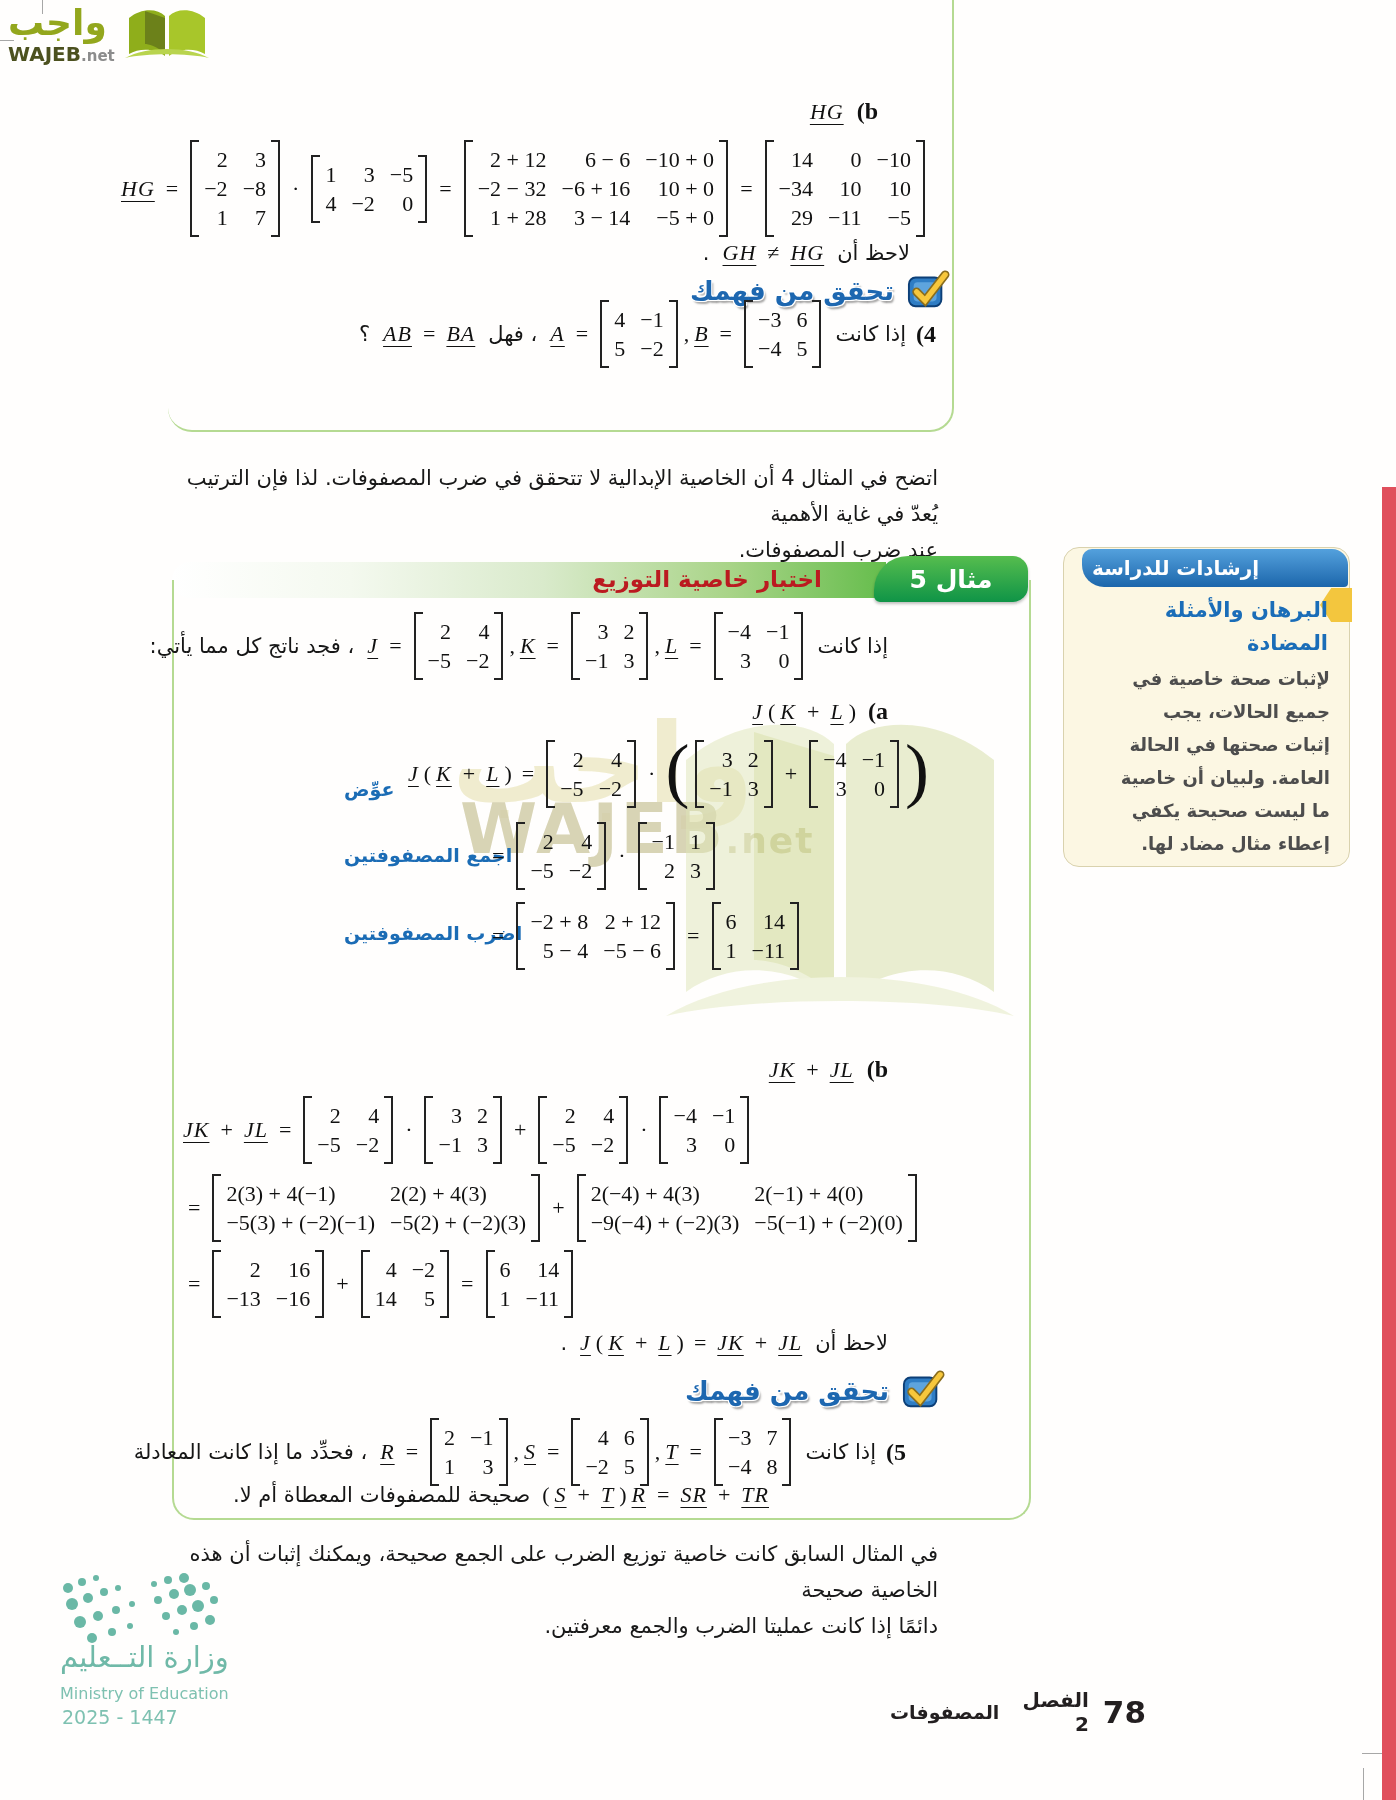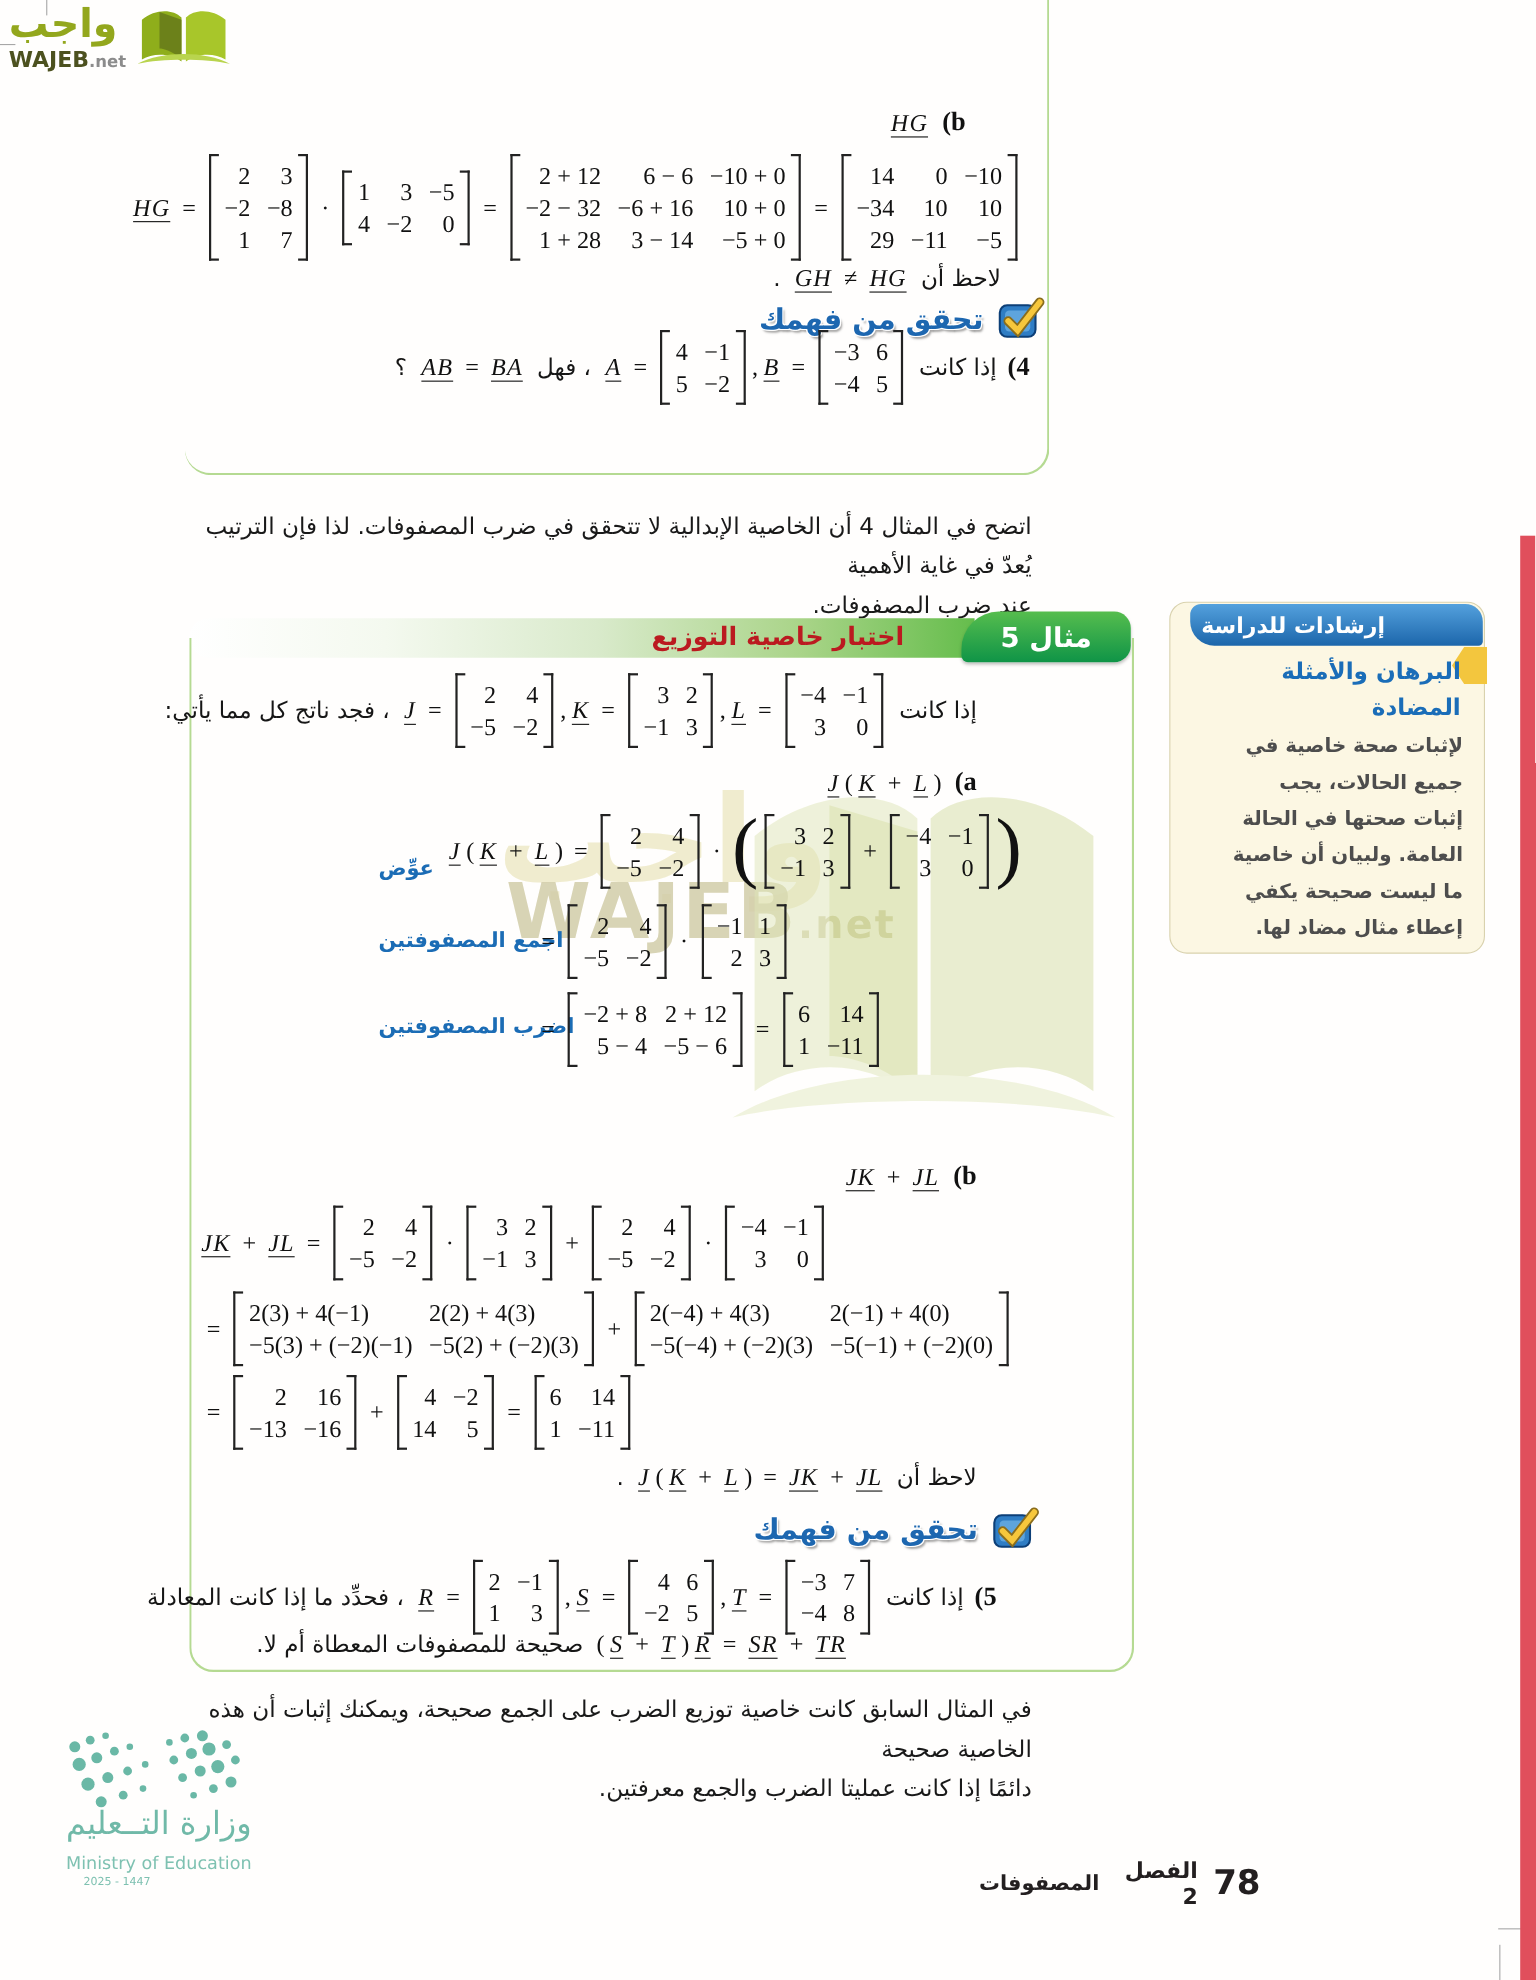--- a/index.html
+++ b/index.html
@@ -58,21 +58,21 @@
   #redstrip{left:1382px;top:487px;width:14px;height:1313px;background:#e04f5c;}
   .cmark{background:#a7a7a7;}
   
   #wajeb{left:8px;top:4px;display:flex;align-items:flex-start;gap:6px;}
   .war{font-size:36px;font-weight:bold;color:#93a71d;line-height:38px;}
   .wlat{font-size:20px;font-weight:bold;color:#4c511f;}
   .wnet2{font-size:15px;font-weight:bold;color:#8c8c8c;}
   
   #moe-ar{left:60px;top:1640px;font-size:29px;color:#70b9a8;}
   #moe-en{left:60px;top:1684px;font-size:16px;color:#7ec1b1;}
-  #moe-yr{left:76px;top:1706px;font-size:10px;color:#7ec1b1;}
+  #moe-yr{left:62px;top:1706px;font-size:19px;color:#7ec1b1;}
   
   #footer{left:890px;top:1688px;width:256px;display:flex;direction:rtl;align-items:center;gap:14px;justify-content:flex-start;}
   .pgnum{font-size:31px;font-weight:bold;color:#231f20;font-family:"DejaVu Sans",sans-serif;}
   .chap{font-size:20px;font-weight:bold;color:#231f20;}
   .sect{font-size:19px;font-weight:bold;color:#231f20;}
 </style>
 </head>
 <body>
 
 <div class="page">
@@ -457,21 +457,21 @@
             <span>2(2) + 4(3)</span>
             <span>−5(3) + (−2)(−1)</span>
             <span>−5(2) + (−2)(3)</span>
           </span>
         </span>
         <span class="tok-o">+</span>
         <span class="mat">
           <span class="mgrid expr" style="grid-template-columns: repeat(2, auto);">
             <span>2(−4) + 4(3)</span>
             <span>2(−1) + 4(0)</span>
-            <span>−5(−4) + (−2)(3)</span>
+            <span>−9(−4) + (−2)(3)</span>
             <span>−5(−1) + (−2)(0)</span>
           </span>
         </span>
       </span>
     </div>
   <div class="abs line" style="left:180px;top:1250px;">
       <span class="mrun">
         <span class="tok-o">=</span>
         <span class="mat">
           <span class="mgrid" style="grid-template-columns: repeat(2, auto);">

